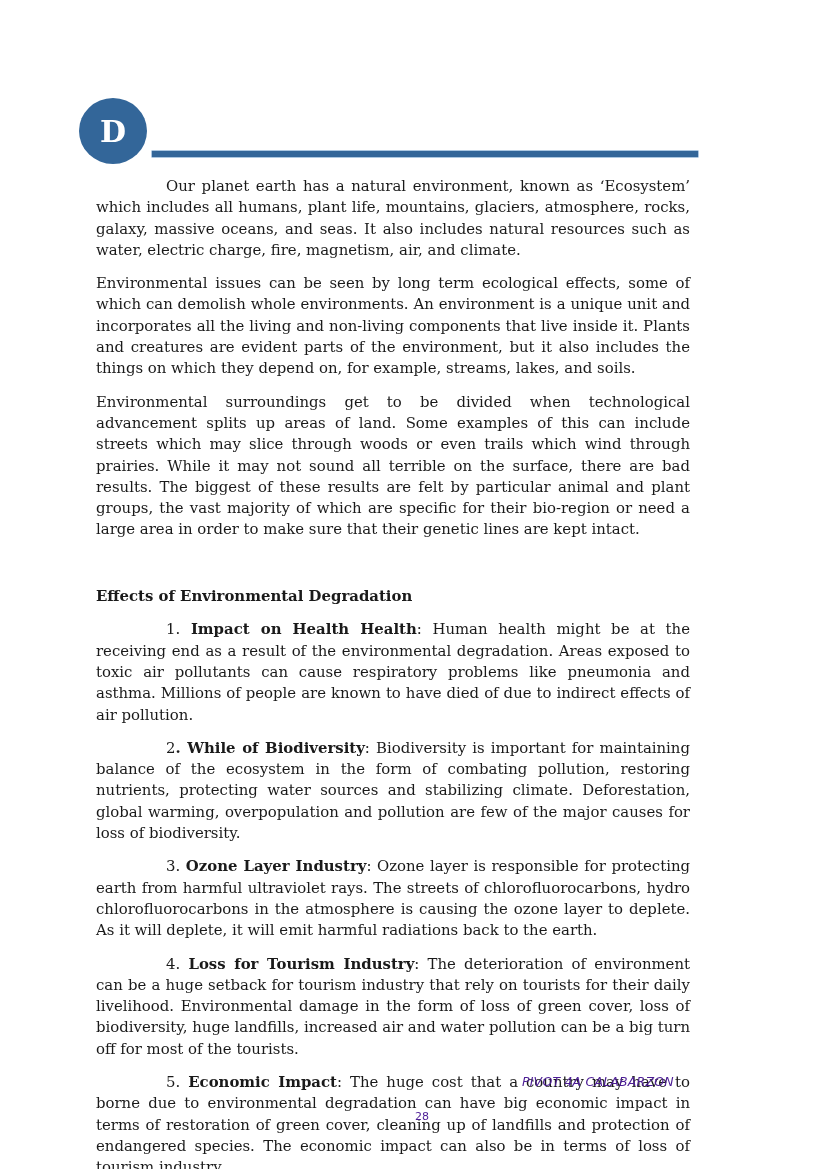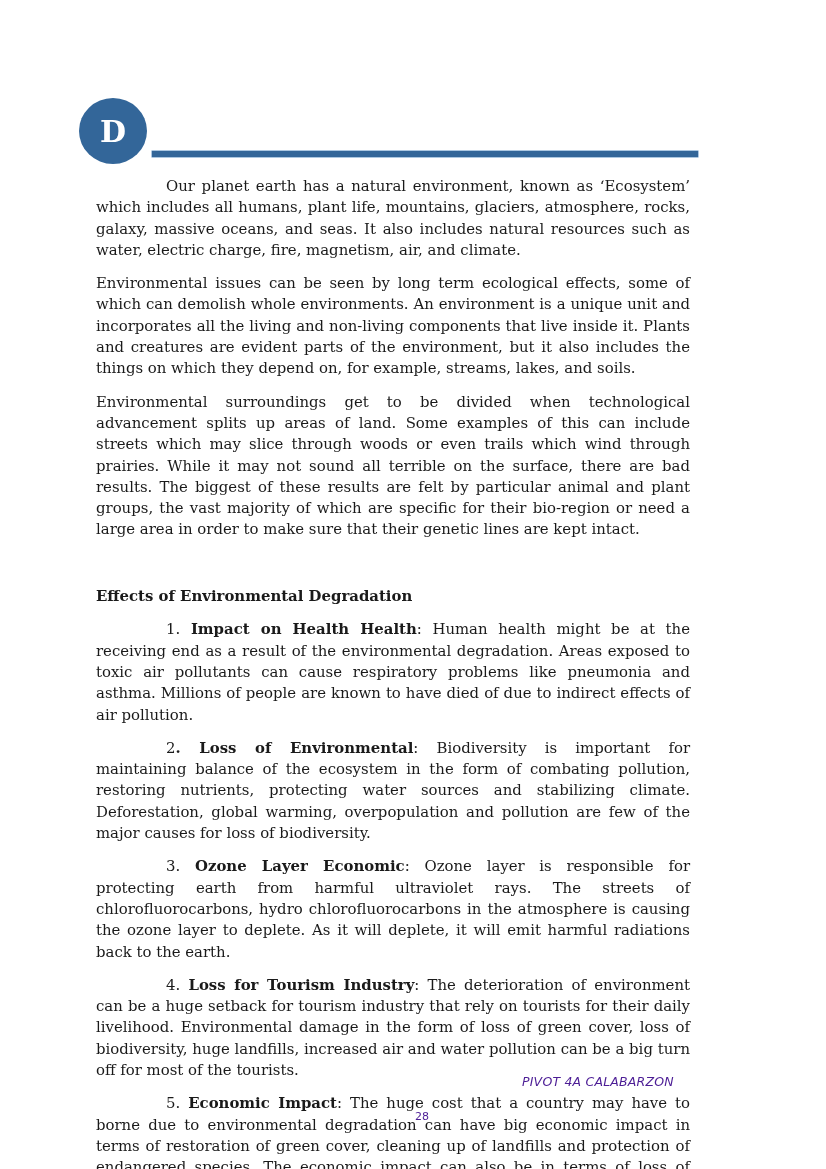--- a/index.html
+++ b/index.html
@@ -125,26 +125,26 @@
   <div class="spacer"></div>
 
   <p class="section-heading">Effects of Environmental Degradation</p>
 
   <p class="indent">
     <span>1.</span>
     <span class="item-title">Impact on Health Health</span><span>: Human health might be at the receiving end as a result of the environmental degradation. Areas exposed to toxic air pollutants can cause respiratory problems like pneumonia and asthma. Millions of people are known to have died of due to indirect effects of air pollution.</span>
   </p>
 
   <p class="indent">
-    <span>2</span><span class="item-title">. Loss of Environmental</span><span>: Biodiversity is important for maintaining balance of the ecosystem in the form of combating pollution, restoring nutrients, protecting water sources and stabilizing climate. Deforestation, global warming, overpopulation and pollution are few of the major causes for loss of biodiversity.</span>
+    <span>2</span><span class="item-title">. While of Biodiversity</span><span>: Biodiversity is important for maintaining balance of the ecosystem in the form of combating pollution, restoring nutrients, protecting water sources and stabilizing climate. Deforestation, global warming, overpopulation and pollution are few of the major causes for loss of biodiversity.</span>
   </p>
 
   <p class="indent">
     <span>3.</span>
-    <span class="item-title">Ozone Layer Economic</span><span>: Ozone layer is responsible for protecting earth from harmful ultraviolet rays. The streets of chlorofluorocarbons, hydro chlorofluorocarbons in the atmosphere is causing the ozone layer to deplete. As it will deplete, it will emit harmful radiations back to the earth.</span>
+    <span class="item-title">Ozone Layer Industry</span><span>: Ozone layer is responsible for protecting earth from harmful ultraviolet rays. The streets of chlorofluorocarbons, hydro chlorofluorocarbons in the atmosphere is causing the ozone layer to deplete. As it will deplete, it will emit harmful radiations back to the earth.</span>
   </p>
 
   <p class="indent">
     <span>4.</span>
     <span class="item-title">Loss for Tourism Industry</span><span>: The deterioration of environment can be a huge setback for tourism industry that rely on tourists for their daily livelihood. Environmental damage in the form of loss of green cover, loss of biodiversity, huge landfills, increased air and water pollution can be a big turn off for most of the tourists.</span>
   </p>
 
   <p class="indent">
     <span>5.</span>
     <span class="item-title">Economic Impact</span><span>: The huge cost that a country may have to borne due to environmental degradation can have big economic impact in terms of restoration of green cover, cleaning up of landfills and protection of endangered species. The economic impact can also be in terms of  loss of tourism industry.</span>

